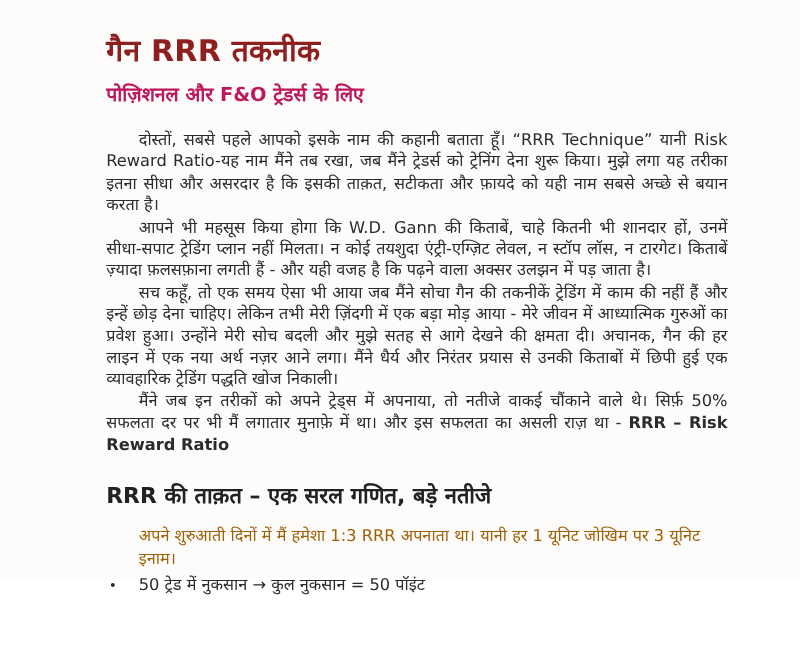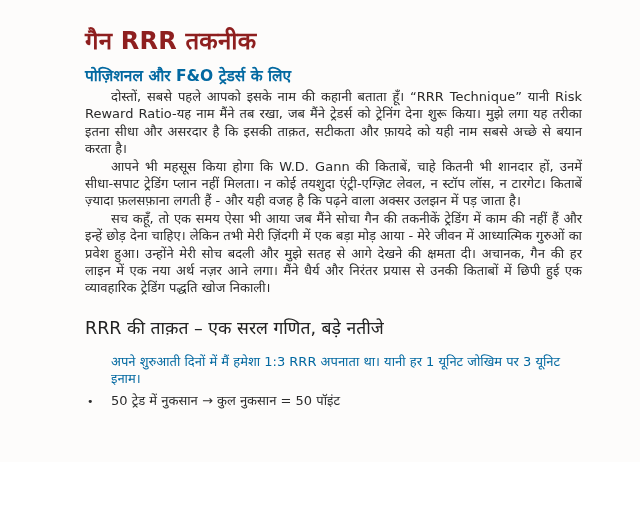--- a/index.html
+++ b/index.html
@@ -21,43 +21,43 @@
     font-size: 24px;
     font-weight: 700;
     color: #8E1F1F;
     line-height: 1.25;
     margin-bottom: 8px;
     letter-spacing: 0.2px;
   }
   .subtitle {
     font-size: 15.5px;
     font-weight: 600;
-    color: #0369a1;
+    color: #be185d;
     line-height: 1.55;
   }
-  .body-block { margin-top: 0; }
+  .body-block { margin-top: 16px; }
   .body-para {
     font-size: 13px;
     line-height: 17.4px;
     text-align: justify;
     text-indent: 26px;
     color: #2b2b2b;
   }
   .body-para .bold-tail { font-weight: 700; }
   .section-heading {
     font-size: 17.5px;
-    font-weight: 400;
+    font-weight: 700;
     color: #222222;
     margin-top: 18px;
     margin-bottom: 14px;
   }
   .indent-line {
     font-size: 13px;
     line-height: 17.4px;
-    color: #0369a1;
+    color: #a16207;
     padding-left: 26px;
   }
   .list-head { margin-top: 22px; }
   .trade-list {
     list-style: none;
     margin-top: 2px;
   }
   .trade-list li {
     display: flex;
     align-items: baseline;
@@ -79,20 +79,21 @@
 <div class="page">
 
   <h1 class="doc-title">गैन RRR तकनीक</h1>
 
   <div class="subtitle">पोज़िशनल और F&amp;O ट्रेडर्स के लिए</div>
 
   <div class="body-block">
     <p class="body-para">दोस्तों, सबसे पहले आपको इसके नाम की कहानी बताता हूँ। “RRR Technique” यानी Risk Reward Ratio-यह नाम मैंने तब रखा, जब मैंने ट्रेडर्स को ट्रेनिंग देना शुरू किया। मुझे लगा यह तरीका इतना सीधा और असरदार है कि इसकी ताक़त, सटीकता और फ़ायदे को यही नाम सबसे अच्छे से बयान करता है।</p>
     <p class="body-para">आपने भी महसूस किया होगा कि W.D. Gann की किताबें, चाहे कितनी भी शानदार हों, उनमें सीधा-सपाट ट्रेडिंग प्लान नहीं मिलता। न कोई तयशुदा एंट्री-एग्ज़िट लेवल, न स्टॉप लॉस, न टारगेट। किताबें ज़्यादा फ़लसफ़ाना लगती हैं - और यही वजह है कि पढ़ने वाला अक्सर उलझन में पड़ जाता है।</p>
     <p class="body-para">सच कहूँ, तो एक समय ऐसा भी आया जब मैंने सोचा गैन की तकनीकें ट्रेडिंग में काम की नहीं हैं और इन्हें छोड़ देना चाहिए। लेकिन तभी मेरी ज़िंदगी में एक बड़ा मोड़ आया - मेरे जीवन में आध्यात्मिक गुरुओं का प्रवेश हुआ। उन्होंने मेरी सोच बदली और मुझे सतह से आगे देखने की क्षमता दी। अचानक, गैन की हर लाइन में एक नया अर्थ नज़र आने लगा। मैंने धैर्य और निरंतर प्रयास से उनकी किताबों में छिपी हुई एक व्यावहारिक ट्रेडिंग पद्धति खोज निकाली।</p>
+    <p class="body-para"><span>मैंने जब इन तरीकों को अपने ट्रेड्स में अपनाया, तो नतीजे वाकई चौंकाने वाले थे। सिर्फ़ 50% सफलता दर पर भी मैं लगातार मुनाफ़े में था। और इस सफलता का असली राज़ था - </span><span class="bold-tail">RRR – Risk Reward Ratio</span></p>
   </div>
 
   <h2 class="section-heading">RRR की ताक़त – एक सरल गणित, बड़े नतीजे</h2>
 
   <p class="indent-line">अपने शुरुआती दिनों में मैं हमेशा 1:3 RRR अपनाता था। यानी हर 1 यूनिट जोखिम पर 3 यूनिट इनाम।</p>
 
 
   <ul class="trade-list">
     <li>
       <span class="bullet-marker">•</span>

